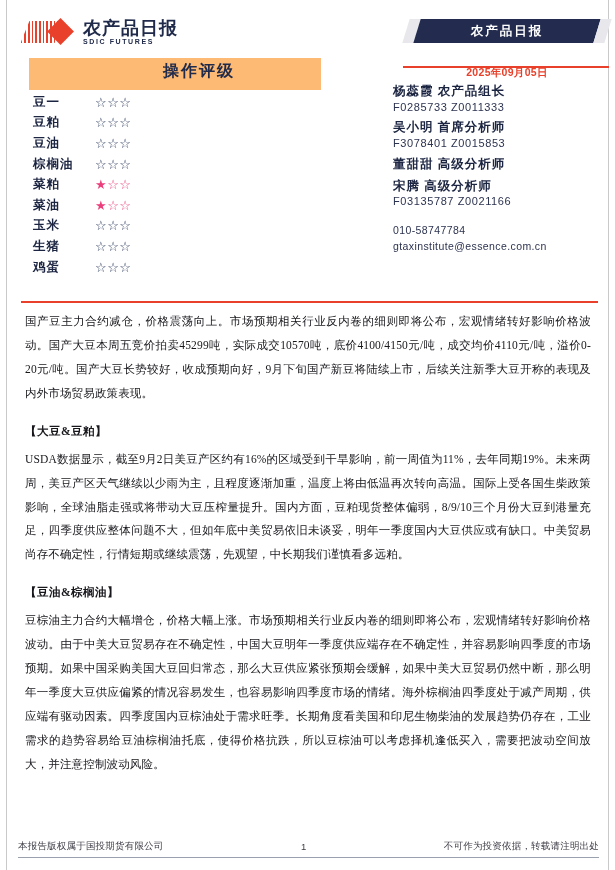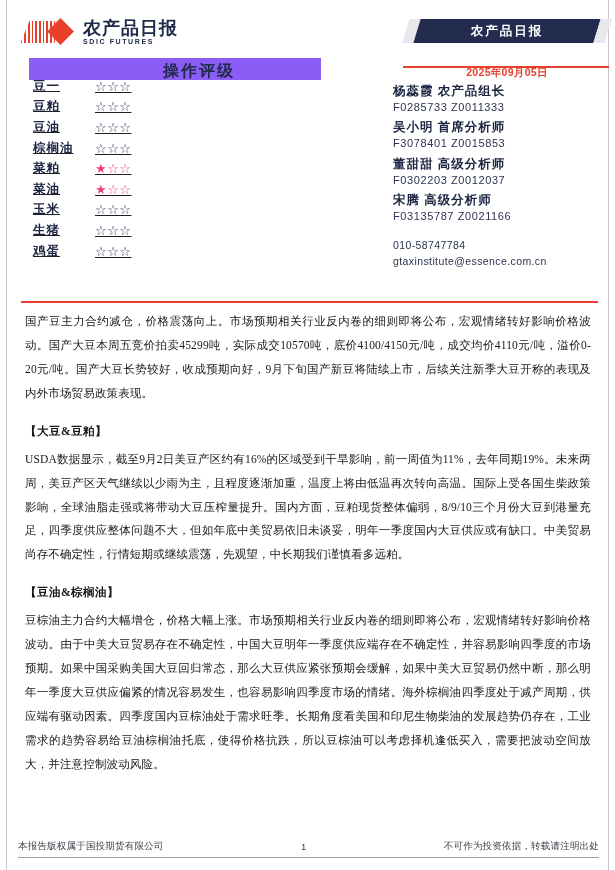--- a/index.html
+++ b/index.html
@@ -87,41 +87,40 @@
     color: #202a4a;
     letter-spacing: 1.6px;
     margin-top: 1px;
   }
 
   .rating-title {
     position: absolute;
     left: 22px;
     top: 58px;
     width: 292px;
-    height: 22px;
-    background: #8b5cf6;
+    height: 32px;
+    background: #fdba74;
   }
   .rating-title span {
     position: absolute;
     left: 0; right: 0;
     top: 3px;
     text-align: center;
     padding-left: 48px;
     font-size: 16px;
     font-weight: bold;
     color: #202a4a;
     letter-spacing: 2px;
   }
 
   .rating-list {
     position: absolute;
     left: 26px;
-    top: 76px;
+    top: 92px;
     width: 230px;
-    text-decoration: underline;
   }
   .rating-row {
     display: flex;
     align-items: center;
     height: 20.6px;
   }
   .rating-name {
     width: 62px;
     font-size: 12.5px;
     font-weight: bold;
@@ -364,21 +363,20 @@
 
     <div class="report-date">2025年09月05日</div>
     <div class="date-rule"></div>
 
     <div class="analysts" id="analyst-list">
         <div class="analyst-name">杨蕊霞  农产品组长</div>
         <div class="analyst-code">F0285733  Z0011333</div>
         <div class="analyst-name">吴小明  首席分析师</div>
         <div class="analyst-code">F3078401  Z0015853</div>
         <div class="analyst-name">董甜甜  高级分析师</div>
-        <div class="analyst-code">F0302203  Z0012037</div>
         <div class="analyst-name">宋腾  高级分析师</div>
         <div class="analyst-code">F03135787  Z0021166</div>
         <div class="contact-block">
           <div class="contact-line">010-58747784</div>
           <div class="contact-line">gtaxinstitute@essence.com.cn</div>
         </div>
       </div>
 
     <div class="header-rule"></div>
   </div>

